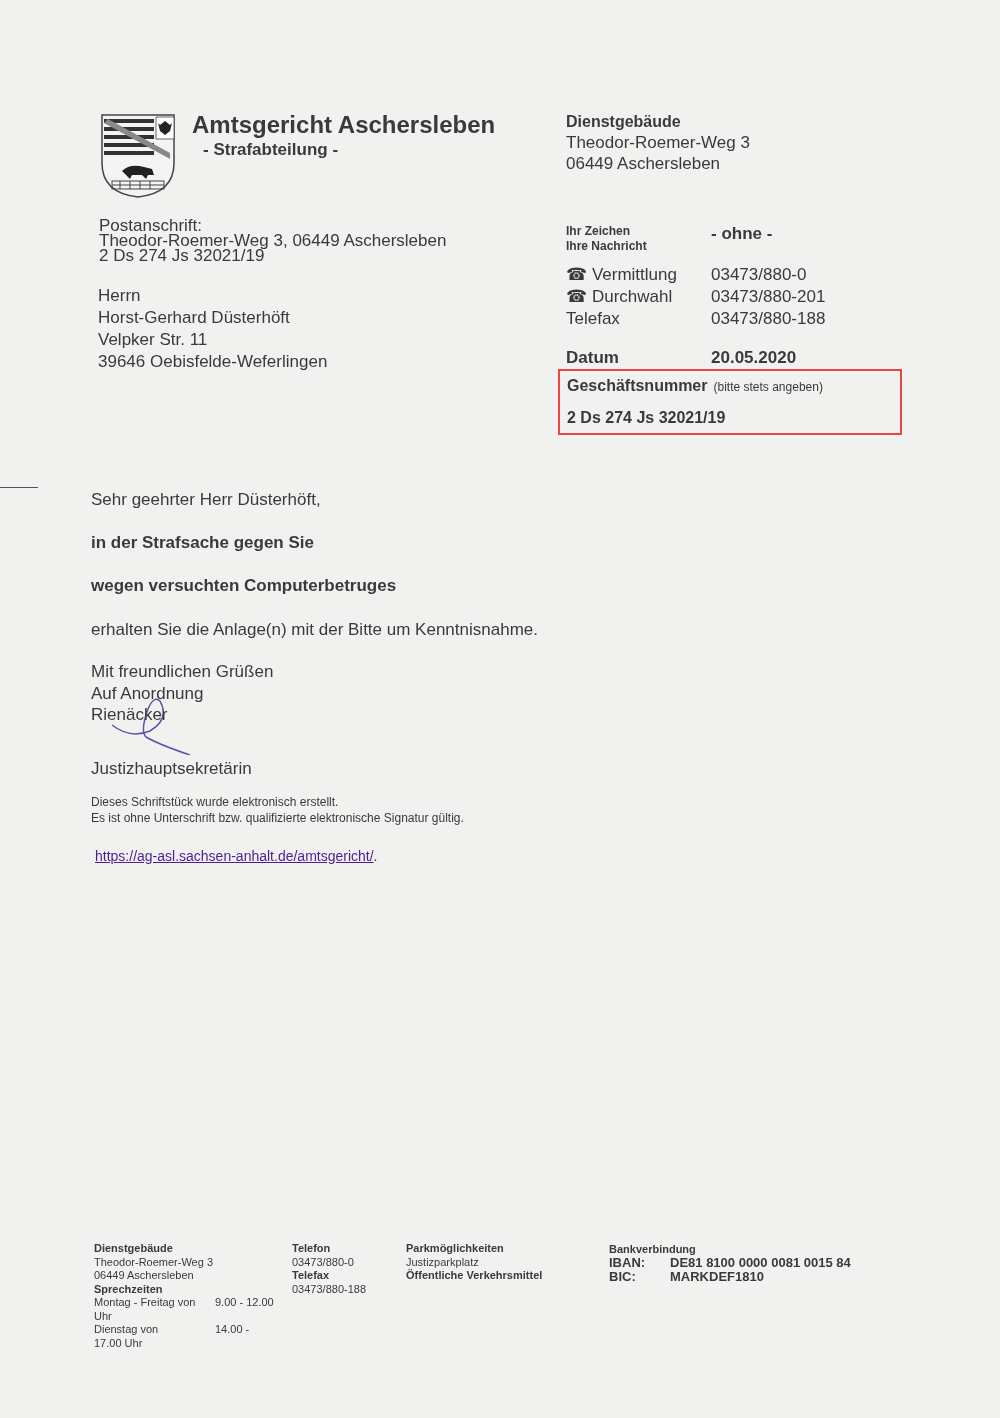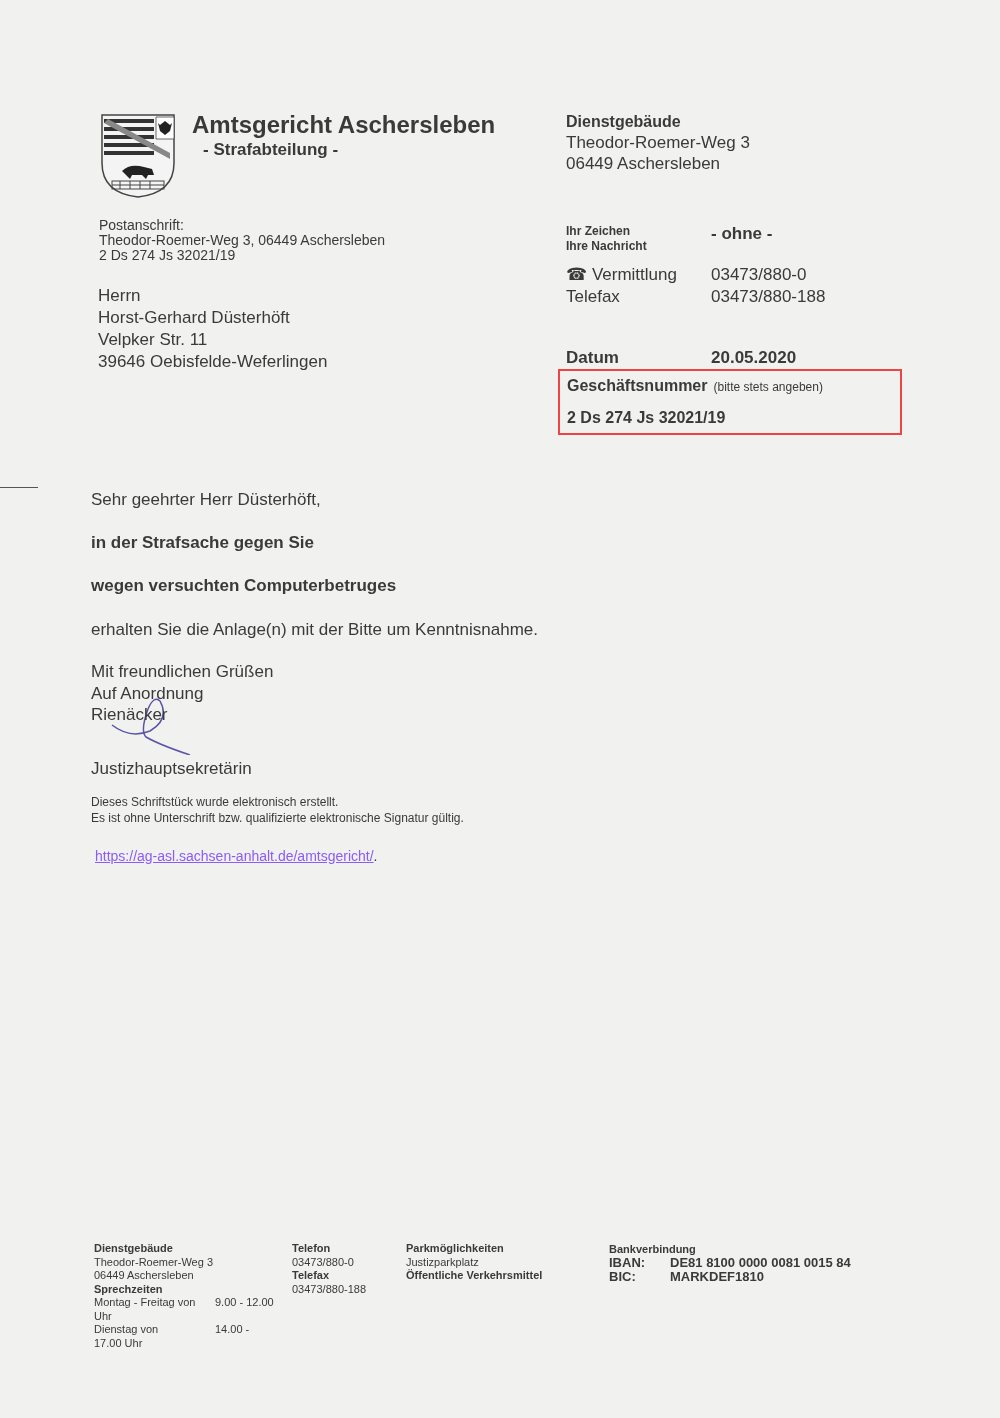--- a/index.html
+++ b/index.html
@@ -8,40 +8,40 @@
     background: #f1f1f0;
     font-family: "Liberation Sans", sans-serif;
     color: #3a3a3a;
   }
   .abs { position: absolute; }
   .b { font-weight: bold; }
   .fold { position: absolute; left: 0; top: 487px; width: 38px; height: 1px; background: #555; }
   .crest { left: 100px; top: 113px; width: 76px; height: 86px; }
   .court-title { left: 192px; top: 111px; font-size: 24px; font-weight: bold; color: #3a3a3a; }
   .court-sub { left: 203px; top: 140px; font-size: 17px; font-weight: bold; text-align: right; }
-  .post { left: 99px; top: 218px; font-size: 14px; line-height: 15px; }
+  .post { left: 99px; top: 218px; font-size: 17px; line-height: 15px; }
   .recipient { left: 98px; top: 285px; font-size: 17px; line-height: 22px; }
   .dienst { left: 566px; top: 111px; font-size: 17px; line-height: 21px; }
   .dienst .h { font-weight: bold; font-size: 16px; }
   .ref-labels { left: 566px; top: 224px; font-size: 12px; font-weight: bold; line-height: 15px; }
   .ohne { left: 711px; top: 224px; font-size: 17px; font-weight: bold; }
   .contacts { left: 566px; top: 264px; font-size: 17px; line-height: 22px; }
   .contacts .row { display: flex; align-items: center; }
   .contacts .lbl { width: 145px; }
   .datum { left: 566px; top: 348px; font-size: 17px; font-weight: bold; display: flex; }
   .datum .lbl { width: 145px; }
   .gbox { left: 558px; top: 369px; width: 340px; height: 62px; border: 2px solid #ef4444; }
   .gbox .t1 { position: absolute; left: 7px; top: 6px; font-size: 16px; font-weight: bold; }
   .gbox .t1 small { font-size: 12px; font-weight: normal; margin-left: 6px; }
   .gbox .t2 { position: absolute; left: 7px; top: 38px; font-size: 16px; font-weight: bold; }
   .body-text { left: 91px; font-size: 17px; }
   .sig { left: 110px; top: 695px; width: 90px; height: 60px; }
   .small { left: 91px; font-size: 12px; }
   .info { left: 91px; font-size: 14px; line-height: 16px; }
-  .info a { color: #8b5cf6; text-decoration: underline; }
+  .info a { color: #4c1d95; text-decoration: underline; }
   .footer { font-size: 11px; line-height: 13.5px; }
 </style>
 </head>
 <body>
 
 <div class="fold"></div>
 
 <svg class="abs crest" viewBox="0 0 76 86">
   <path d="M2 2 H74 V50 Q74 80 38 84 Q2 80 2 50 Z" fill="#f4f4f4" stroke="#444" stroke-width="1.5"></path>
   <g fill="#333">
@@ -90,20 +90,24 @@
 <div class="abs ref-labels">
   <div>Ihr Zeichen</div>
   <div>Ihre Nachricht</div>
 </div>
 <div class="abs ohne">- ohne -</div>
 
 <div class="abs contacts">
   <div class="row">
     <span class="lbl"><span>☎ </span><span>Vermittlung</span></span>
     <span>03473/880-0</span>
+  </div>
+  <div class="row">
+    <span class="lbl"><span>☎ </span><span>Durchwahl</span></span>
+    <span>03473/880-201</span>
   </div>
   <div class="row">
     <span class="lbl">Telefax</span>
     <span>03473/880-188</span>
   </div>
 </div>
 
 <div class="abs datum">
   <span class="lbl">Datum</span>
   <span>20.05.2020</span>

